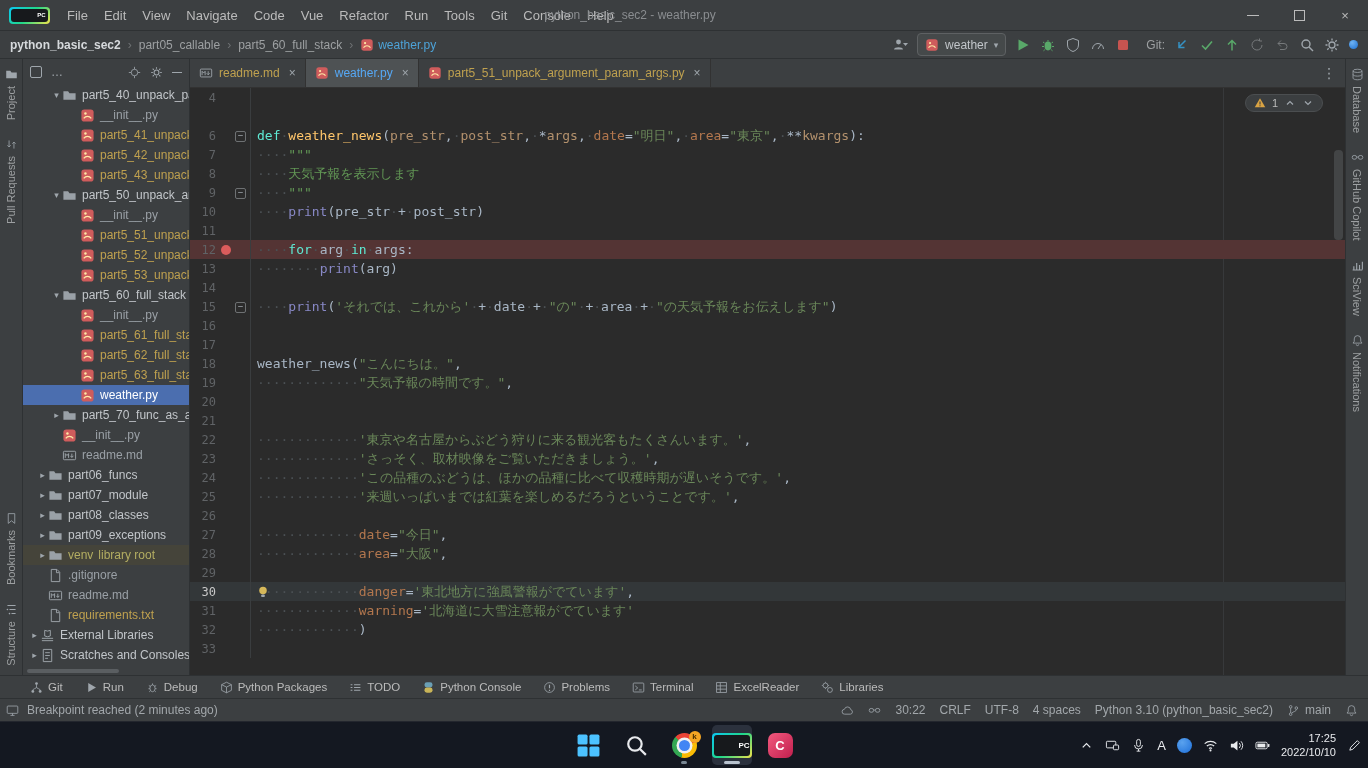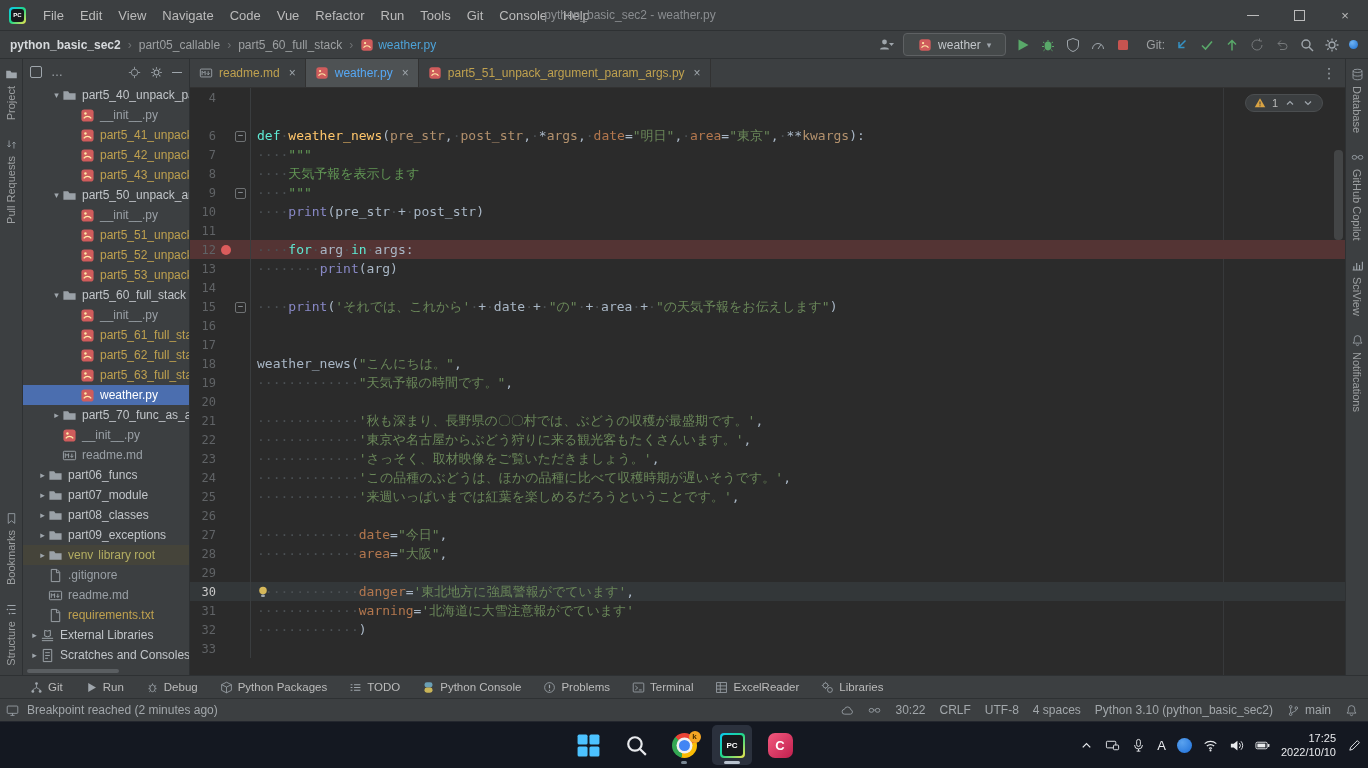--- a/index.html
+++ b/index.html
@@ -3,21 +3,21 @@
 <meta charset="utf-8">
 <style>
   html,body{margin:0;padding:0;width:1368px;height:768px;overflow:hidden;background:#2b2b2b;
     font-family:"Liberation Sans",sans-serif;-webkit-font-smoothing:antialiased;}
   #app{display:flex;flex-direction:column;width:1368px;height:768px;justify-content:center;}
   .icn svg,.tbi svg,.ticon svg,.ticon-sm svg{display:block;width:100%;height:100%;}
 
   
   .titlebar{flex:0 0 30px;background:#3c3f41;border-bottom:1px solid #2e3133;display:flex;align-items:center;position:relative;}
   .pclogo{border-radius:4px;background:linear-gradient(135deg,#0ac8f5 0%,#21d789 50%,#f5e34a 100%);
-    position:relative;display:flex;align-items:center;justify-content:center;}
+    position:relative;display:flex;align-items:center;justify-content:center;padding-left:24px;}
   .pclogo::before{content:"";position:absolute;inset:2px;background:#17191c;border-radius:3px;}
   .pclogo span{position:relative;color:#fff;font-weight:bold;}
   .pclogo.sm{width:17px;height:17px;margin:0 9px;}
   .pclogo.sm span{font-size:6px;}
   .menus{display:flex;}
   .menu-item{padding:0 8px;font-size:13px;color:#bbbbbb;line-height:29px;cursor:default;}
   .tb-title{position:absolute;left:420px;width:420px;text-align:center;color:#8a8d90;font-size:12px;pointer-events:none;}
   .winctl{margin-left:auto;display:flex;height:30px;}
   .wbtn{width:46px;display:flex;align-items:center;justify-content:center;color:#bbbbbb;font-size:13px;}
   .wmin{width:12px;border-bottom:1px solid #bbb;height:1px;display:inline-block;}
@@ -26,21 +26,21 @@
   
   .toolbar{flex:0 0 27px;background:#3c3f41;border-bottom:1px solid #2e3133;display:flex;align-items:center;padding:0 10px;}
   .crumbs{display:flex;align-items:center;gap:7px;font-size:12px;color:#9da0a2;}
   .crumb-first{color:#d6d9dc;font-weight:bold;}
   .crumb{display:flex;align-items:center;gap:4px;}
   .crumb-sep{color:#6e7173;}
   .crumb-last .bl{color:#4da3d8;}
   .tb-right{margin-left:auto;display:flex;align-items:center;gap:9px;}
   .tbi{width:16px;height:16px;}
   .runcfg{display:flex;align-items:center;gap:6px;background:#45494a;border:1px solid #5e6163;border-radius:4px;
-    padding:1px 14px;color:#c2c6ca;font-size:12px;height:19px;}
+    padding:1px 7px;color:#c2c6ca;font-size:12px;height:19px;}
   .caret{color:#9fa6ac;font-size:9px;}
   .gitlabel{color:#9da0a2;font-size:12px;margin-left:6px;}
   .tb-dot{width:9px;height:9px;border-radius:50%;background:radial-gradient(circle at 35% 30%,#6fb3f2,#1d6fd0);}
 
   
   .main{flex:1;display:flex;min-height:0;}
   .stripe{width:22px;background:#3c3f41;display:flex;flex-direction:column;align-items:center;font-size:11px;color:#9da0a2;}
   .stripe-left{border-right:1px solid #2e3133;}
   .stripe-right{border-left:1px solid #2e3133;}
   .stripe-item{display:flex;flex-direction:column;align-items:center;gap:5px;padding:9px 0;}
@@ -781,21 +781,20 @@
               <span class="codetext"><span class="t-ws">·············</span><span class="t-st">"天気予報の時間です。"</span><span class="t-p">,</span></span>
             </div>
             <div class="crow">
               <span class="gnum">20</span>
               <span class="gmark"></span>
               <span class="codetext"></span>
             </div>
             <div class="crow">
               <span class="gnum">21</span>
               <span class="gmark"></span>
-              <span class="codetext"><span class="t-ws">·············</span><span class="t-st">'秋も深まり、長野県の〇〇村では、ぶどうの収穫が最盛期です。'</span><span class="t-p">,</span></span>
             </div>
             <div class="crow">
               <span class="gnum">22</span>
               <span class="gmark"></span>
               <span class="codetext"><span class="t-ws">·············</span><span class="t-st">'東京や名古屋からぶどう狩りに来る観光客もたくさんいます。'</span><span class="t-p">,</span></span>
             </div>
             <div class="crow">
               <span class="gnum">23</span>
               <span class="gmark"></span>
               <span class="codetext"><span class="t-ws">·············</span><span class="t-st">'さっそく、取材映像をご覧いただきましょう。'</span><span class="t-p">,</span></span>

